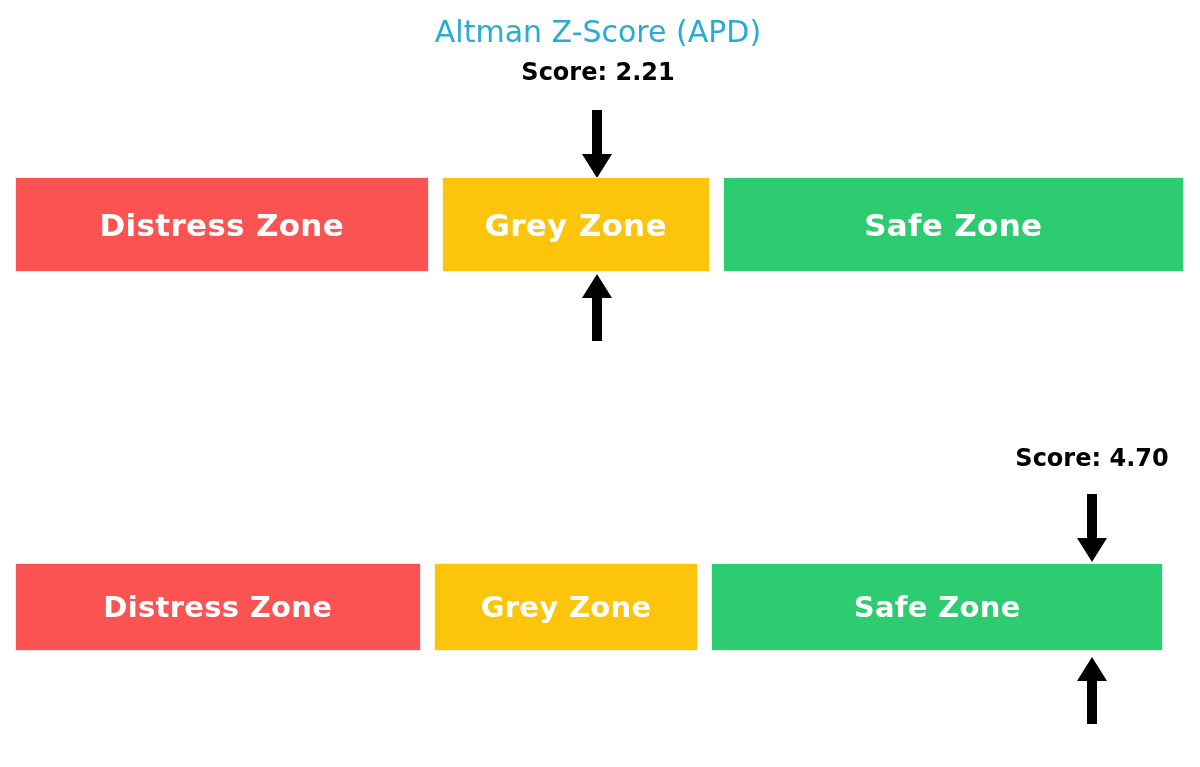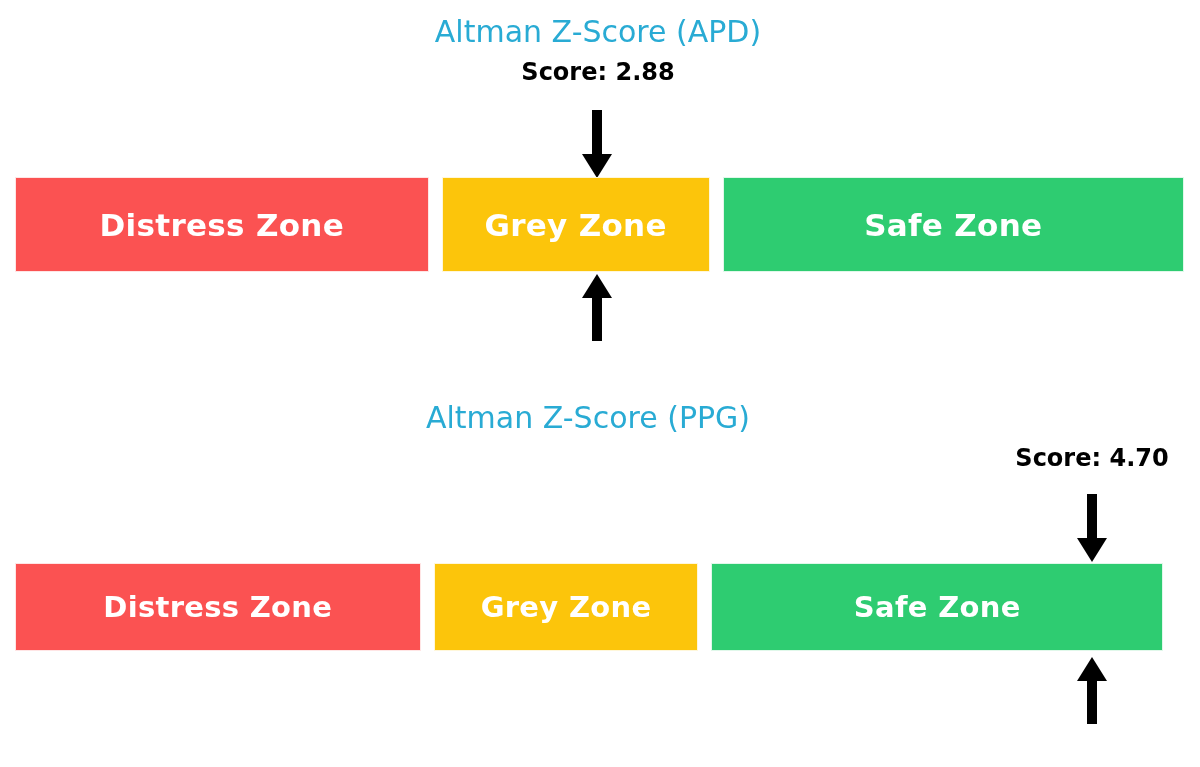--- a/index.html
+++ b/index.html
@@ -70,21 +70,21 @@
     display: block;
   }
 </style>
 </head>
 <body>
 
 <div class="chart" style="top:0;height:380px;">
 
   <div class="chart-title" style="left:0;width:1196px;top:14px;">Altman Z-Score (APD)</div>
 
-  <div class="score-label" style="left:448px;width:300px;top:58px;">Score: 2.88</div>
+  <div class="score-label" style="left:448px;width:300px;top:58px;">Score: 2.21</div>
 
   <span class="arrow" style="left:581px;top:110px;width:32px;height:69px;">
     <svg width="32" height="69" viewBox="0 0 32 69">
       <polygon points="11,0 21,0 21,44 31,44 16,68 1,44 11,44" fill="#000000"></polygon>
     </svg>
   </span>
 
   <div class="zone-bar" style="left:15px;top:177px;width:1169px;height:95px;">
     <div class="zone-seg" style="width:423px;background:#FB5252;">
       <span class="zone-seg-label" style="font-size:31px;">Distress Zone</span>
@@ -100,21 +100,20 @@
   <span class="arrow" style="left:581px;top:274px;width:32px;height:68px;">
     <svg width="32" height="68" viewBox="0 0 32 68">
       <polygon points="16,0 31,24 21,24 21,67 11,67 11,24 1,24" fill="#000000"></polygon>
     </svg>
   </span>
 
 </div>
 
 <div class="chart" style="top:380px;height:387px;">
 
-  <div class="chart-title" style="left:0;width:1176px;top:20px;">Altman Z-Score (PPG)</div>
 
   <div class="score-label" style="left:942px;width:300px;top:64px;">Score: 4.70</div>
 
   <span class="arrow" style="left:1076px;top:114px;width:32px;height:69px;">
     <svg width="32" height="69" viewBox="0 0 32 69">
       <polygon points="11,0 21,0 21,44 31,44 16,68 1,44 11,44" fill="#000000"></polygon>
     </svg>
   </span>
 
   <div class="zone-bar" style="left:15px;top:183px;width:1148px;height:88px;">

